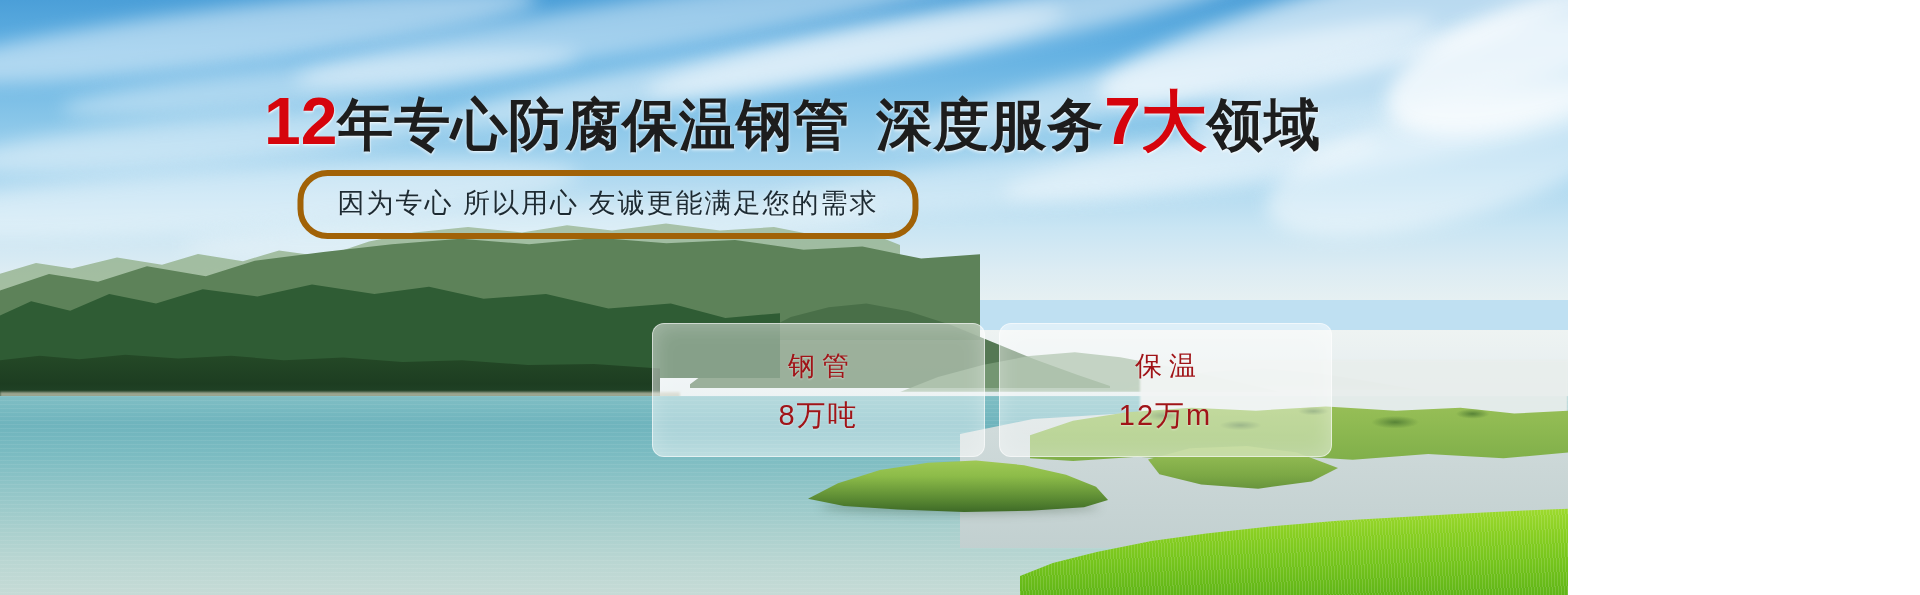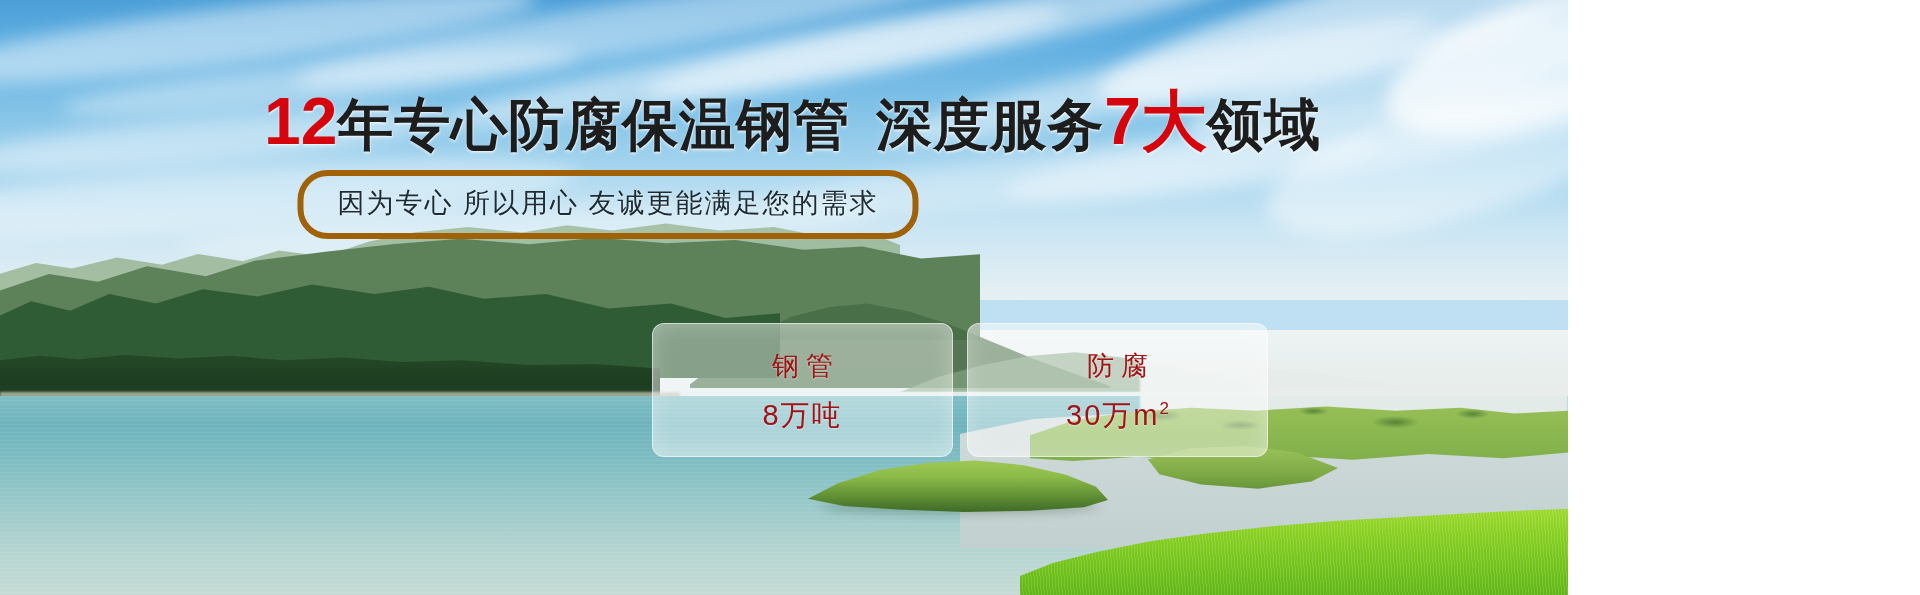--- a/index.html
+++ b/index.html
@@ -303,21 +303,21 @@
     color:#1d2b33;
     background:rgba(255,255,255,0.07);
     white-space:nowrap;
     text-shadow:0 1px 2px rgba(255,255,255,.5);
   }
 
   
   .cards {
     position:absolute;
     left:652px; top:323px;
-    width:616px; height:134px;
+    width:680px; height:134px;
     display:flex;
     gap:14px;
   }
   .card {
     flex:1 1 0;
     border-radius:12px;
     background:rgba(255,255,255,0.42);
     border:1px solid rgba(255,255,255,0.62);
     box-shadow:inset 0 0 22px rgba(255,255,255,0.28);
     display:flex;
@@ -403,23 +403,23 @@
 
     <div class="subpill">因为专心 所以用心  友诚更能满足您的需求</div>
 
     <div class="cards">
 
       <div class="card">
         <div class="card-title">钢管</div>
         <div class="card-value"><span>8万吨</span><sup></sup></div>
       </div>
 
+
       <div class="card">
-        <div class="card-title">防腐</div>
-        <div class="card-value"><span>30万m</span><sup>2</sup></div>
+        <div class="card-title">保温</div>
+        <div class="card-value"><span>12万m</span><sup></sup></div>
       </div>
-
 
     </div>
   </div>
 
   <div class="pad-right"></div>
 </div>
 
 </body></html>

